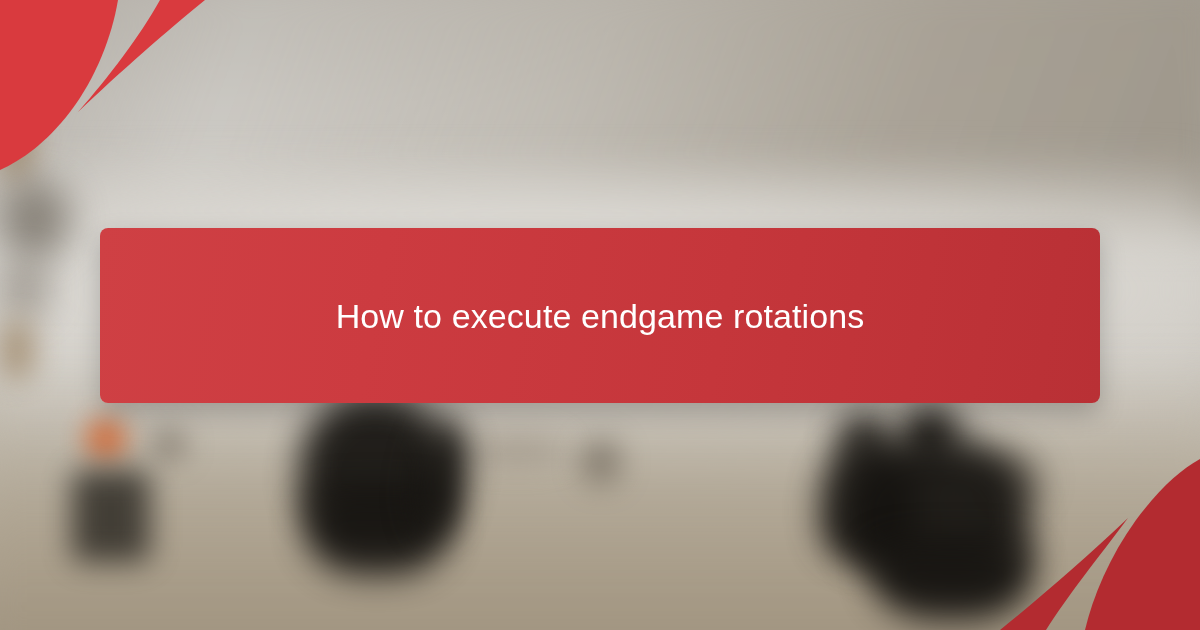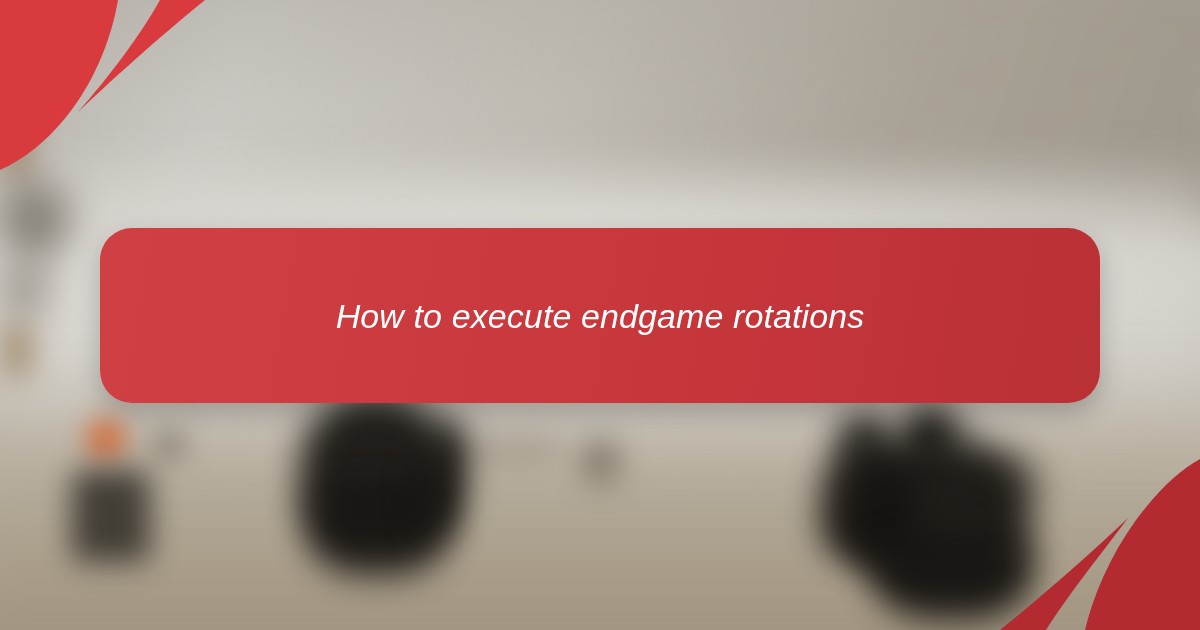--- a/index.html
+++ b/index.html
@@ -230,30 +230,29 @@
     pointer-events: none;
   }
 
   
   .title-card {
     position: absolute;
     left: 100px;
     top: 228px;
     width: 1000px;
     height: 175px;
-    border-radius: 32px;
+    border-radius: 8px;
     background: linear-gradient(100deg, #cf4044 0%, #cc3b40 28%, #c5363b 62%, #b93035 100%);
     box-shadow: 0 10px 26px rgba(0,0,0,0.22);
     display: flex;
     flex-direction: column;
     align-items: center;
     justify-content: center;
     box-sizing: border-box;
     padding: 10px 60px;
-    font-style: italic;
   }
 
   .title-text {
     color: #ffffff;
     font-size: 34px;
     line-height: 50px;
     font-weight: 400;
     text-align: center;
     letter-spacing: 0.1px;
     max-width: 880px;

